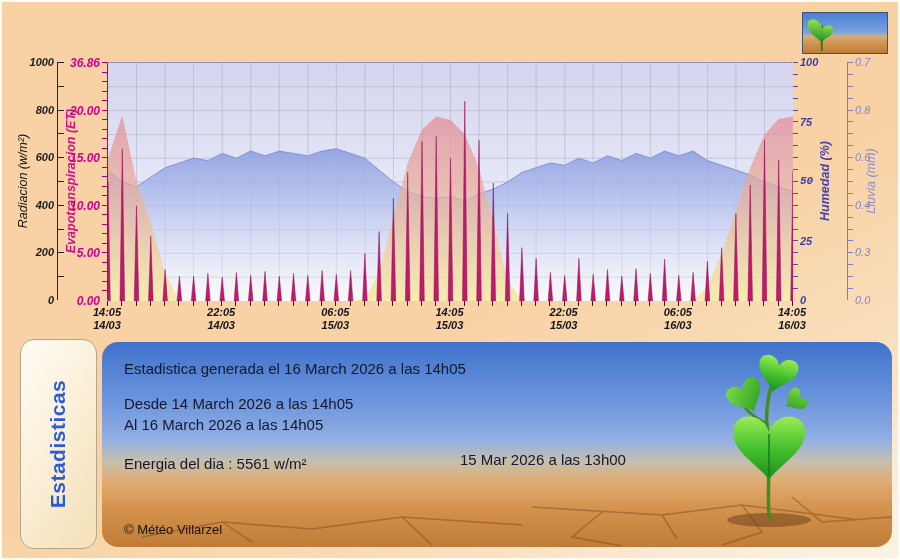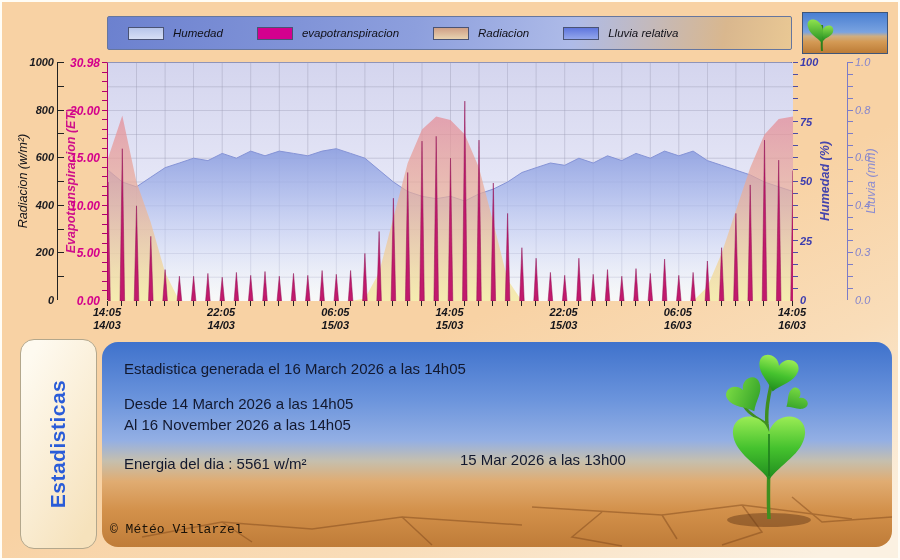--- a/index.html
+++ b/index.html
@@ -58,47 +58,29 @@
   .side-tab span{transform:rotate(-90deg);white-space:nowrap;color:#2a5cd8;font-weight:bold;
                  font-size:21px;letter-spacing:.5px;}
   .stats-panel{position:absolute;left:100px;top:340px;width:790px;height:205px;border-radius:16px;
                overflow:hidden;
                background:linear-gradient(to bottom,#3f72cc 0%,#6b94dc 28%,#93afe4 48%,#c5bfae 58%,
                           #e0ac72 68%,#d3914b 82%,#bf7c38 100%);}
   .stats-text{position:absolute;left:22px;top:18px;width:560px;color:#12182e;font-size:15px;}
   .stats-line{position:relative;margin:0 0 4px 0;line-height:17px;}
   .gap{height:14px;}
   .et-date{position:absolute;left:336px;top:0;}
-  .copyright{position:absolute;left:8px;bottom:10px;font-size:13px;color:#1a1208;font-family:Liberation Mono, monospace;}
+  .copyright{position:absolute;left:22px;bottom:10px;font-size:13px;color:#1a1208;}
   .plant{position:absolute;right:55px;bottom:18px;}
   .cracks{position:absolute;left:0;bottom:0;}
 </style>
 </head>
 <body>
 
 <div class="page">
 
-  <div class="legend" id="legend">
-      <div class="legend-item">
-        <span class="legend-swatch" style="background: linear-gradient(rgb(183, 197, 234), rgb(214, 222, 245));"></span>
-        <span class="legend-label">Humedad</span>
-      </div>
-      <div class="legend-item">
-        <span class="legend-swatch" style="background: linear-gradient(rgb(212, 0, 142), rgb(212, 0, 142));"></span>
-        <span class="legend-label">evapotranspiracion</span>
-      </div>
-      <div class="legend-item">
-        <span class="legend-swatch" style="background: linear-gradient(rgb(207, 159, 134), rgb(232, 210, 176));"></span>
-        <span class="legend-label">Radiacion</span>
-      </div>
-      <div class="legend-item">
-        <span class="legend-swatch" style="background: linear-gradient(rgb(95, 118, 221), rgb(147, 166, 236));"></span>
-        <span class="legend-label">Lluvia relativa</span>
-      </div>
-    </div>
 
   <div class="mini-photo">
     <svg width="30" height="38" viewBox="0 0 30 38">
       <defs>
           <linearGradient id="lg0" x1="0" y1="0" x2="0" y2="1">
         <stop offset="0" stop-color="#8fe24e"></stop>
             <stop offset="1" stop-color="#1f8c1f"></stop>
           </linearGradient>
         </defs>
       <path d="M15,36 C14,26 16,18 15,10" stroke="#2f7d1c" stroke-width="2" fill="none"></path>
@@ -133,36 +115,36 @@
       <span style="top: 89.2px;">600</span>
       <span style="top: 41.6px;">800</span>
       <span style="top: -6px;">1000</span>
     </div>
   <div class="tickcol et-ticks" id="et-ticks">
       <span style="top: 232px;">0.00</span>
       <span style="top: 184.4px;">5.00</span>
       <span style="top: 136.8px;">10.00</span>
       <span style="top: 89.2px;">15.00</span>
       <span style="top: 41.6px;">20.00</span>
-      <span style="top: -6px;">30.98</span>
+      <span style="top: -6px;">36.86</span>
     </div>
   <div class="tickcol hum-ticks" id="hum-ticks">
       <span style="top: 232px;">0</span>
       <span style="top: 172.5px;">25</span>
-      <span style="top: 113px;">50</span>
+      <span style="top: 113px; font-family: Liberation Mono, monospace;">50</span>
       <span style="top: 53.5px;">75</span>
       <span style="top: -6px;">100</span>
     </div>
   <div class="tickcol rain-ticks" id="rain-ticks">
       <span style="top: 232px;">0.0</span>
       <span style="top: 184.4px;">0.3</span>
       <span style="top: 136.8px;">0.4</span>
       <span style="top: 89.2px;">0.6</span>
       <span style="top: 41.6px;">0.8</span>
-      <span style="top: -6px;">1.0</span>
+      <span style="top: -6px;">0.7</span>
     </div>
 
   <div class="plot" id="plot">
       <svg width="685" height="238" viewBox="0 0 685 238">
         <defs>
           <linearGradient id="gP" x1="0" y1="0" x2="0" y2="1">
             <stop offset="0" stop-color="#d4d5ee"></stop>
             <stop offset="0.7" stop-color="#ecedfa"></stop>
             <stop offset="1" stop-color="#fcfcf6"></stop>
           </linearGradient>
@@ -285,21 +267,21 @@
         <path d="M40,70 L120,55 L210,62 L300,50 L420,58"></path>
         <path d="M120,55 L150,75 M300,50 L330,78 M500,45 L470,70 L520,79"></path>
         <path d="M430,40 L560,48 L640,38 L750,52 M640,38 L660,65 L620,78"></path>
         <path d="M560,48 L575,72 M690,30 L720,55 L790,50"></path>
       </g>
     </svg>
     <div class="stats-text">
       <div class="stats-line">Estadistica generada el 16 March 2026 a las 14h05</div>
       <div class="gap"></div>
       <div class="stats-line">Desde 14 March 2026 a las 14h05</div>
-      <div class="stats-line">Al 16 November 2026 a las 14h05</div>
+      <div class="stats-line">Al 16 March 2026 a las 14h05</div>
       <div class="gap"></div>
       <div class="stats-line">
         <span class="et-date">15 Mar 2026 a las 13h00</span>
       </div>
       <div class="stats-line">Energia del dia : 5561 w/m²</div>
     </div>
     <svg class="plant" width="130" height="175" viewBox="0 0 130 175">
       <defs>
         <linearGradient id="lg1" x1="0" y1="0" x2="0" y2="1">
           <stop offset="0" stop-color="#9bec55"></stop>

